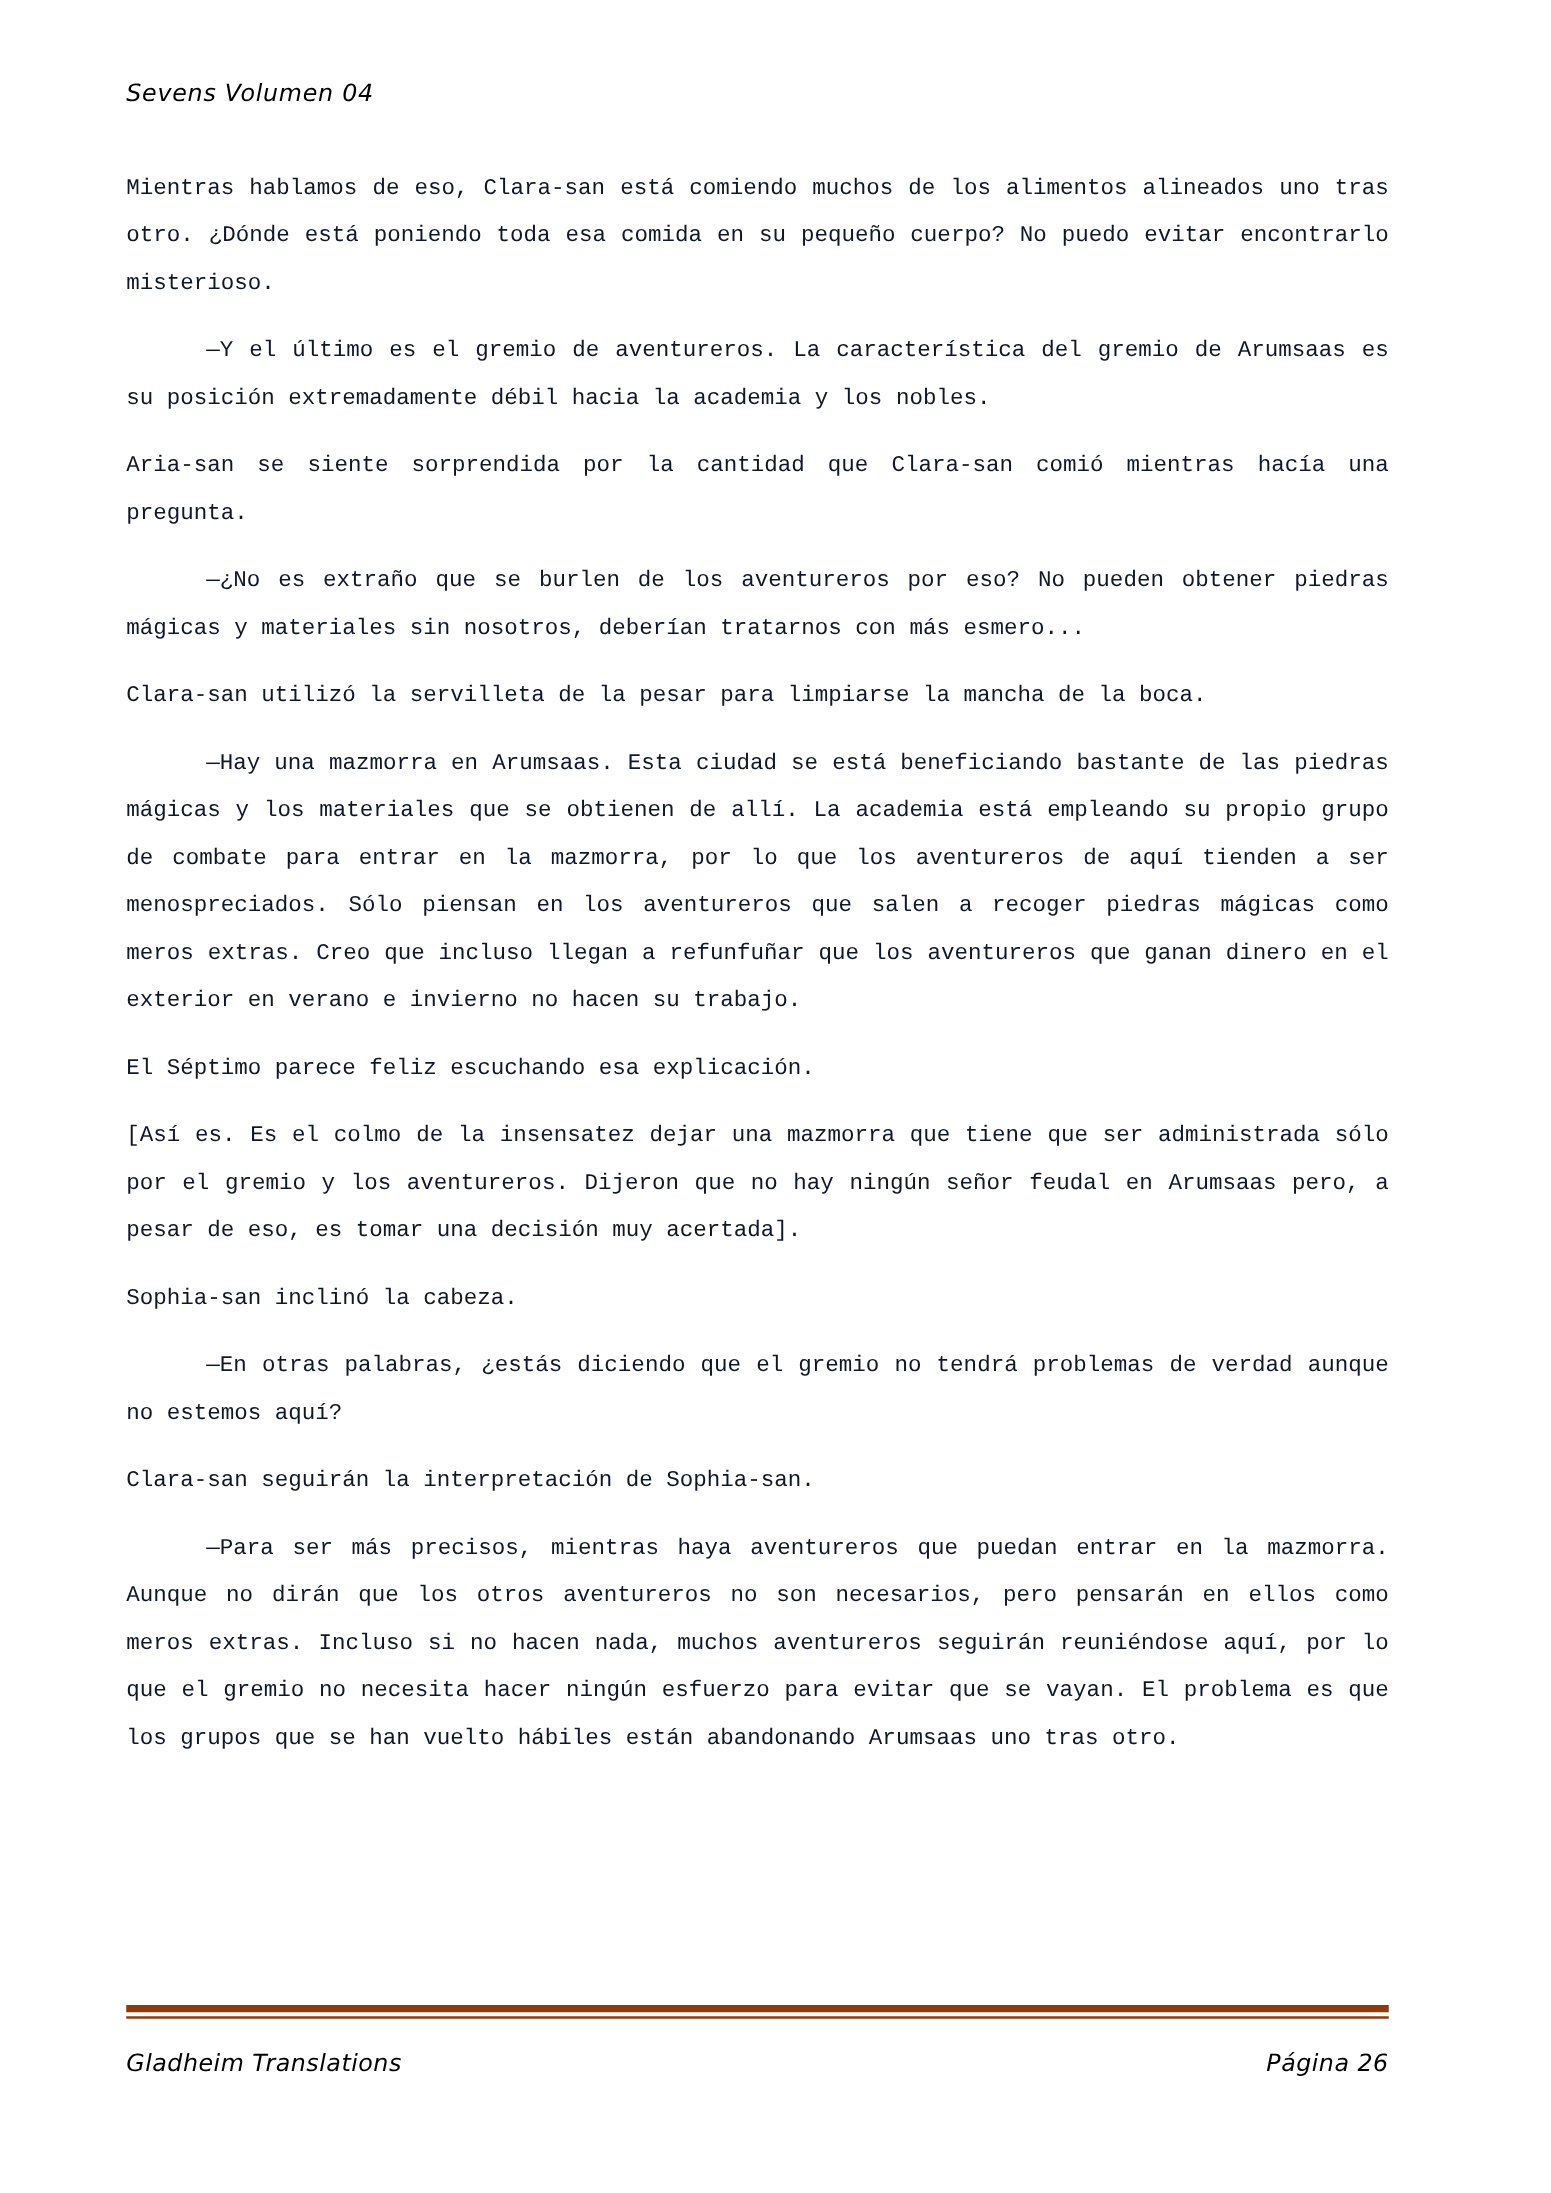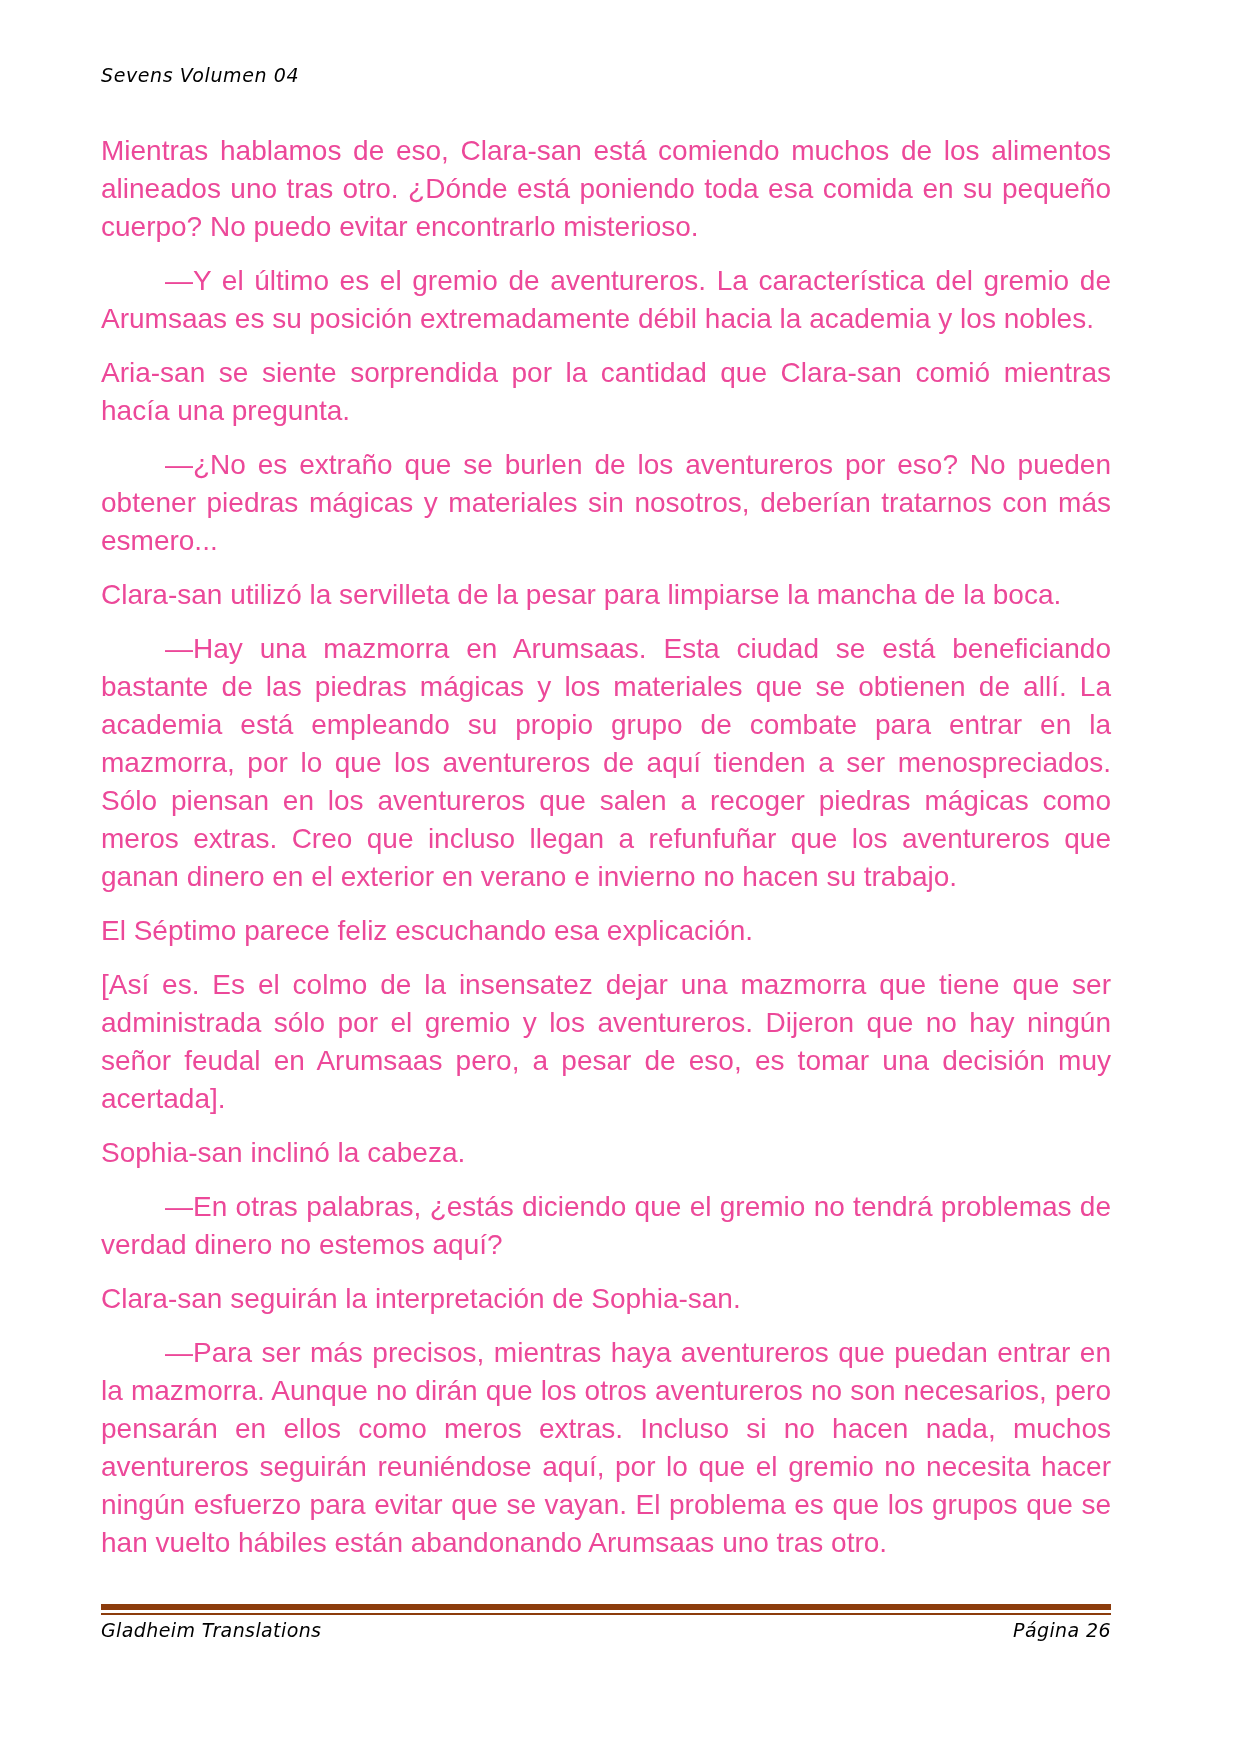--- a/index.html
+++ b/index.html
@@ -41,24 +41,24 @@
   
   .content {
     position: absolute;
     left: 101px;
     top: 132px;
     width: 1010px;
   }
 
   .para {
     margin: 0 0 16px 0;
-    font-family: Liberation Sans, sans-serif;
-    font-size: 28px;
+    font-family: Liberation Mono, monospace;
+    font-size: 18px;
     line-height: 38px;
-    color: #ec4899;
+    color: #0f172a;
     text-align: justify;
     text-justify: inter-word;
     -webkit-hyphens: none;
     hyphens: none;
     word-spacing: 0px;
   }
 
   .para:last-child {
     margin-bottom: 16px;
   }
@@ -91,21 +91,21 @@
   .footer-rule-thin {
     width: 100%;
     height: 2px;
     background: #8C3C0C;
   }
 
   .footer-row {
     display: flex;
     align-items: baseline;
     justify-content: space-between;
-    margin-top: 2px;
+    margin-top: 23px;
   }
 
   .footer-left,
   .footer-right {
     font-family: "DejaVu Sans", sans-serif;
     font-style: italic;
     font-size: 19px;
     line-height: 26px;
     letter-spacing: 0.4px;
     color: #000000;
@@ -124,21 +124,21 @@
   <div class="content">
       <p class="para">Mientras hablamos de eso, Clara-san está comiendo muchos de los alimentos alineados uno tras otro. ¿Dónde está poniendo toda esa comida en su pequeño cuerpo? No puedo evitar encontrarlo misterioso.</p>
       <p class="para dialogue">—Y el último es el gremio de aventureros. La característica del gremio de Arumsaas es su posición extremadamente débil hacia la academia y los nobles.</p>
       <p class="para">Aria-san se siente sorprendida por la cantidad que Clara-san comió mientras hacía una pregunta.</p>
       <p class="para dialogue">—¿No es extraño que se burlen de los aventureros por eso? No pueden obtener piedras mágicas y materiales sin nosotros, deberían tratarnos con más esmero...</p>
       <p class="para">Clara-san utilizó la servilleta de la pesar para limpiarse la mancha de la boca.</p>
       <p class="para dialogue">—Hay una mazmorra en Arumsaas. Esta ciudad se está beneficiando bastante de las piedras mágicas y los materiales que se obtienen de allí. La academia está empleando su propio grupo de combate para entrar en la mazmorra, por lo que los aventureros de aquí tienden a ser menospreciados. Sólo piensan en los aventureros que salen a recoger piedras mágicas como meros extras. Creo que incluso llegan a refunfuñar que los aventureros que ganan dinero en el exterior en verano e invierno no hacen su trabajo.</p>
       <p class="para">El Séptimo parece feliz escuchando esa explicación.</p>
       <p class="para">[Así es. Es el colmo de la insensatez dejar una mazmorra que tiene que ser administrada sólo por el gremio y los aventureros. Dijeron que no hay ningún señor feudal en Arumsaas pero, a pesar de eso, es tomar una decisión muy acertada].</p>
       <p class="para">Sophia-san inclinó la cabeza.</p>
-      <p class="para dialogue">—En otras palabras, ¿estás diciendo que el gremio no tendrá problemas de verdad dinero no estemos aquí?</p>
+      <p class="para dialogue">—En otras palabras, ¿estás diciendo que el gremio no tendrá problemas de verdad aunque no estemos aquí?</p>
       <p class="para">Clara-san seguirán la interpretación de Sophia-san.</p>
       <p class="para dialogue">—Para ser más precisos, mientras haya aventureros que puedan entrar en la mazmorra. Aunque no dirán que los otros aventureros no son necesarios, pero pensarán en ellos como meros extras. Incluso si no hacen nada, muchos aventureros seguirán reuniéndose aquí, por lo que el gremio no necesita hacer ningún esfuerzo para evitar que se vayan. El problema es que los grupos que se han vuelto hábiles están abandonando Arumsaas uno tras otro.</p>
     </div>
 
   <div class="page-footer">
     <div class="footer-rule-thick" style="background: rgb(140, 60, 12);"></div>
     <div class="footer-rule-gap"></div>
     <div class="footer-rule-thin" style="background: rgb(140, 60, 12);"></div>
     <div class="footer-row">
       <div class="footer-left">Gladheim Translations</div>

